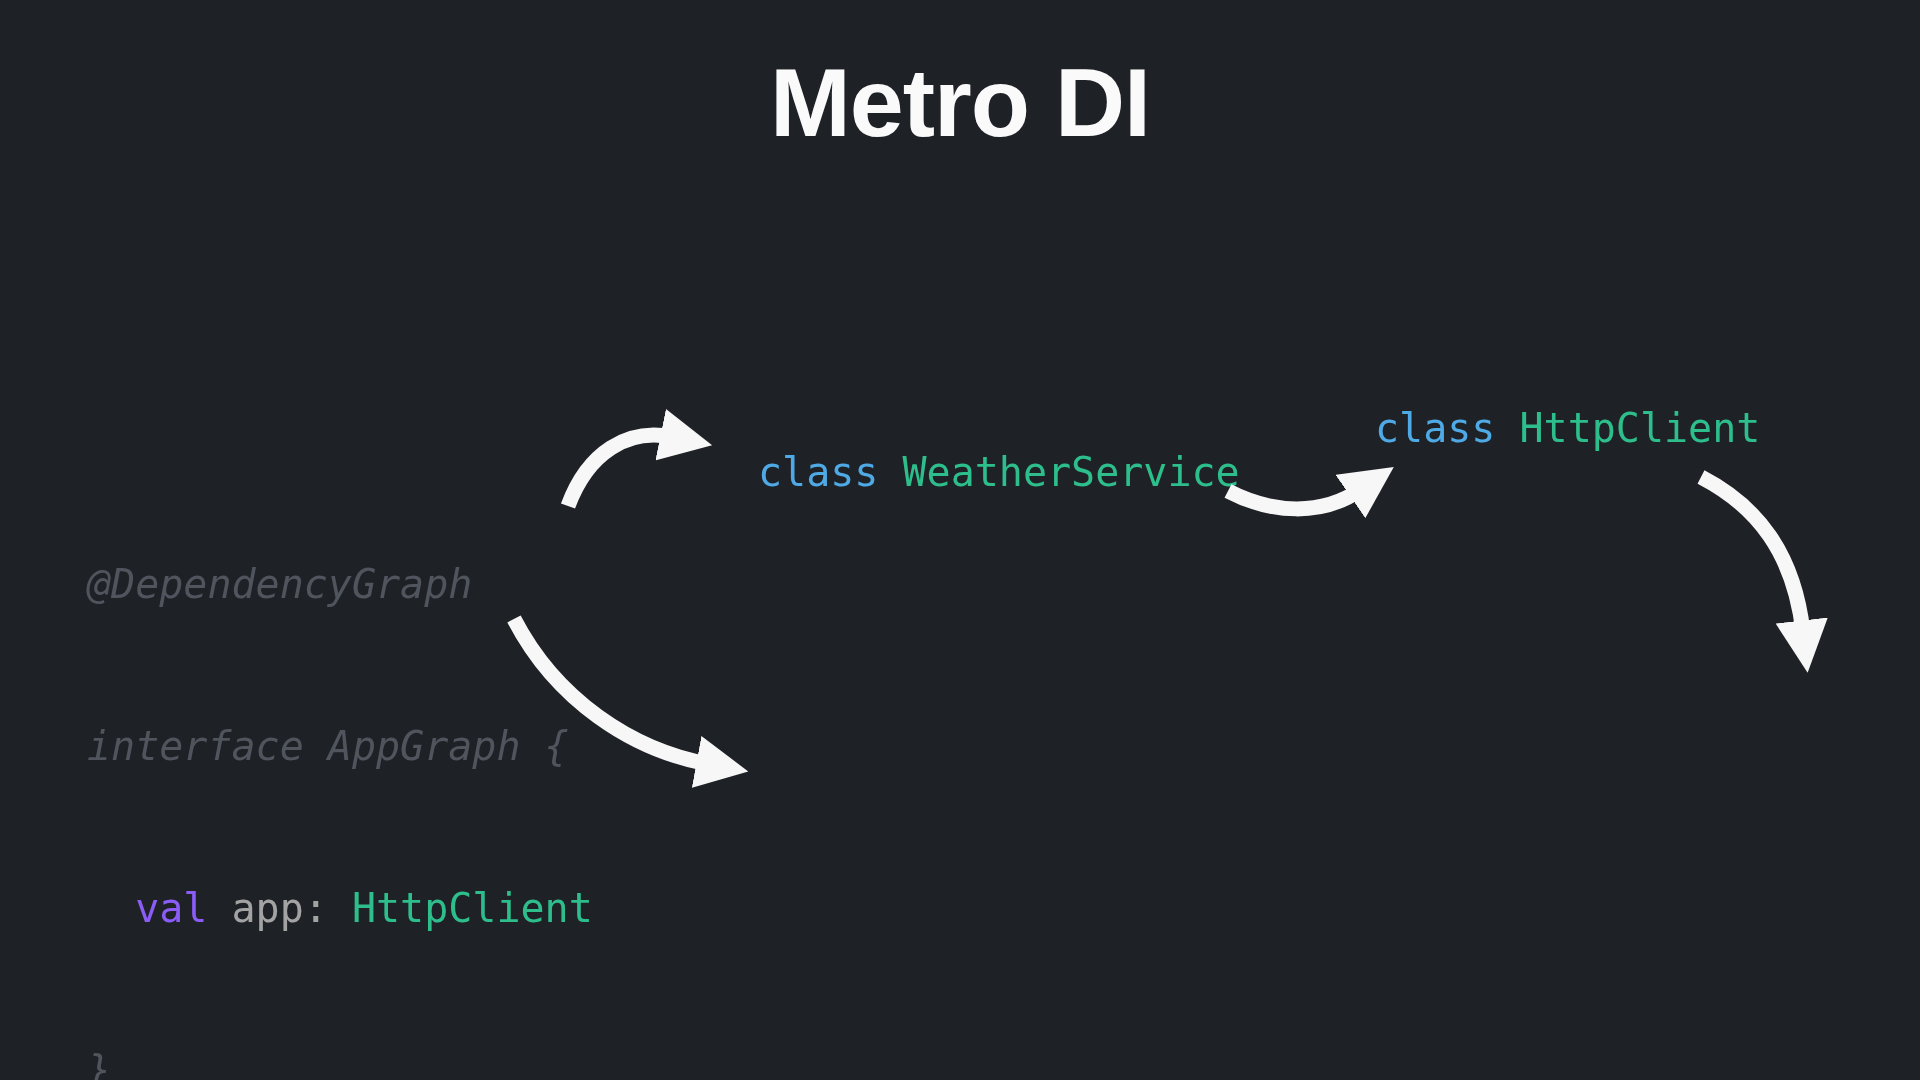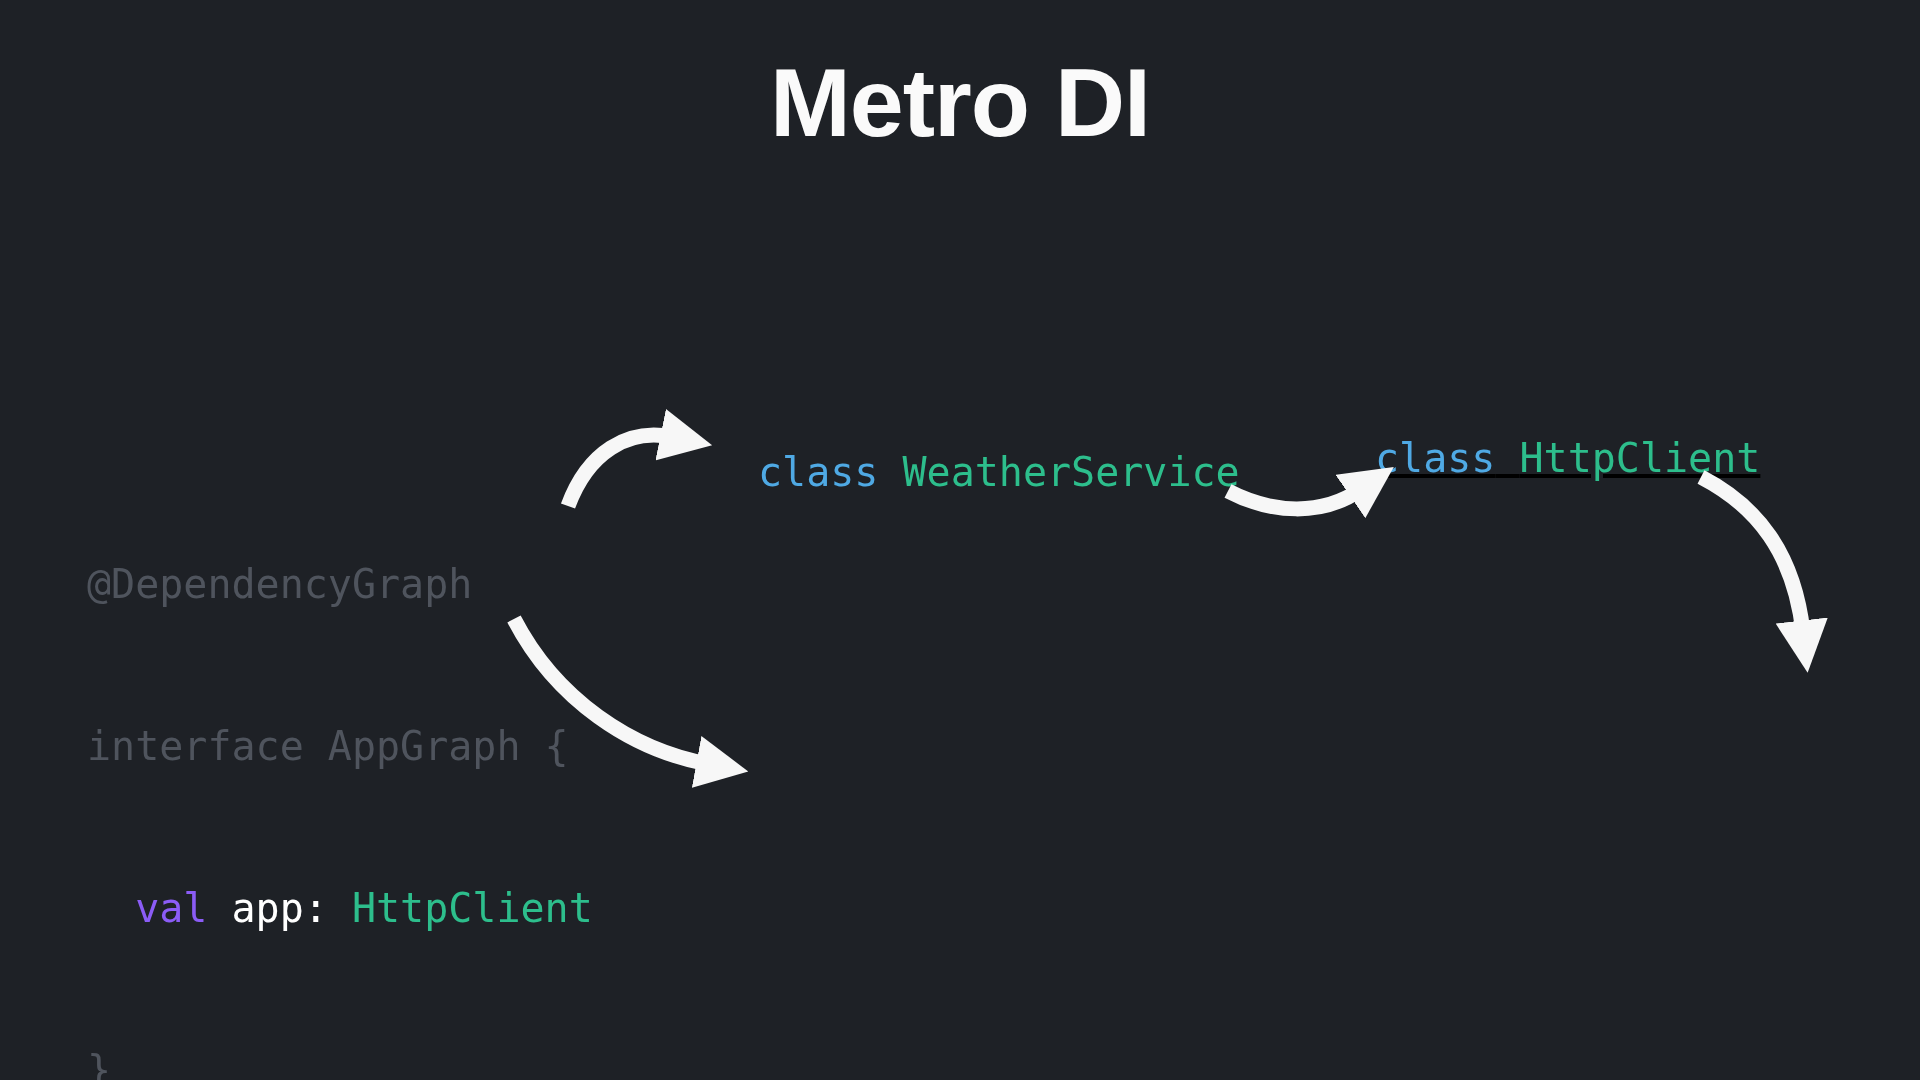--- a/index.html
+++ b/index.html
@@ -32,22 +32,22 @@
   }
   .code-block {
     position: absolute;
     left: 87px;
     top: 449px;
     font-size: 40px;
     line-height: 54px;
     white-space: pre;
   }
   .code-line { white-space: pre; }
-  .tok-muted   { color: #4f545d; }
-  .tok-plain   { color: #ffffff; }
+  .tok-muted   { color: #4f545d; font-style: italic; }
+  .tok-plain   { color: #a3a3a3; }
   .tok-keyword { color: #8b5cf6; }
   .tok-type    { color: #2dbe8c; }
   .node {
     position: absolute;
     font-size: 40px;
     line-height: 50px;
     white-space: pre;
   }
   .node .kw   { color: #4fa9e4; }
   .node .name { color: #2dbe8c; }
@@ -76,21 +76,21 @@
 
   <div class="code-block">
     <div class="code-line"><span class="tok-muted">@DependencyGraph</span></div>
     <div class="code-line"><span class="tok-muted">interface AppGraph {</span></div>
     <div class="code-line"><span class="tok-plain">  </span><span class="tok-keyword">val</span><span class="tok-plain"> app: </span><span class="tok-type">HttpClient</span></div>
     <div class="code-line"><span class="tok-muted">}</span></div>
   </div>
 
   <div class="node" style="left:758px; top:447px;"><span class="kw">class</span><span class="sp"> </span><span class="name">WeatherService</span></div>
 
-  <div class="node" style="left:1375px; top:433px;text-decoration:underline;"><span class="kw">class</span><span class="sp"> </span><span class="name">HttpClient</span></div>
+  <div class="node" style="left:1375px; top:403px;"><span class="kw">class</span><span class="sp"> </span><span class="name">HttpClient</span></div>
 
 
 
   <svg class="arrows" viewBox="0 0 1920 1080" xmlns="http://www.w3.org/2000/svg">
     <defs>
       <marker id="arrowhead" viewBox="0 0 10 10" refX="2.2" refY="5" markerWidth="3.5" markerHeight="3.5" orient="auto-start-reverse" markerUnits="strokeWidth">
         <path d="M 0 0 L 10 5 L 0 10 z" fill="#f7f7f7"></path>
       </marker>
     </defs>
     <path class="arrow-path" marker-end="url(#arrowhead)" d="M 568 506 C 588 452, 628 428, 672 437"></path>

